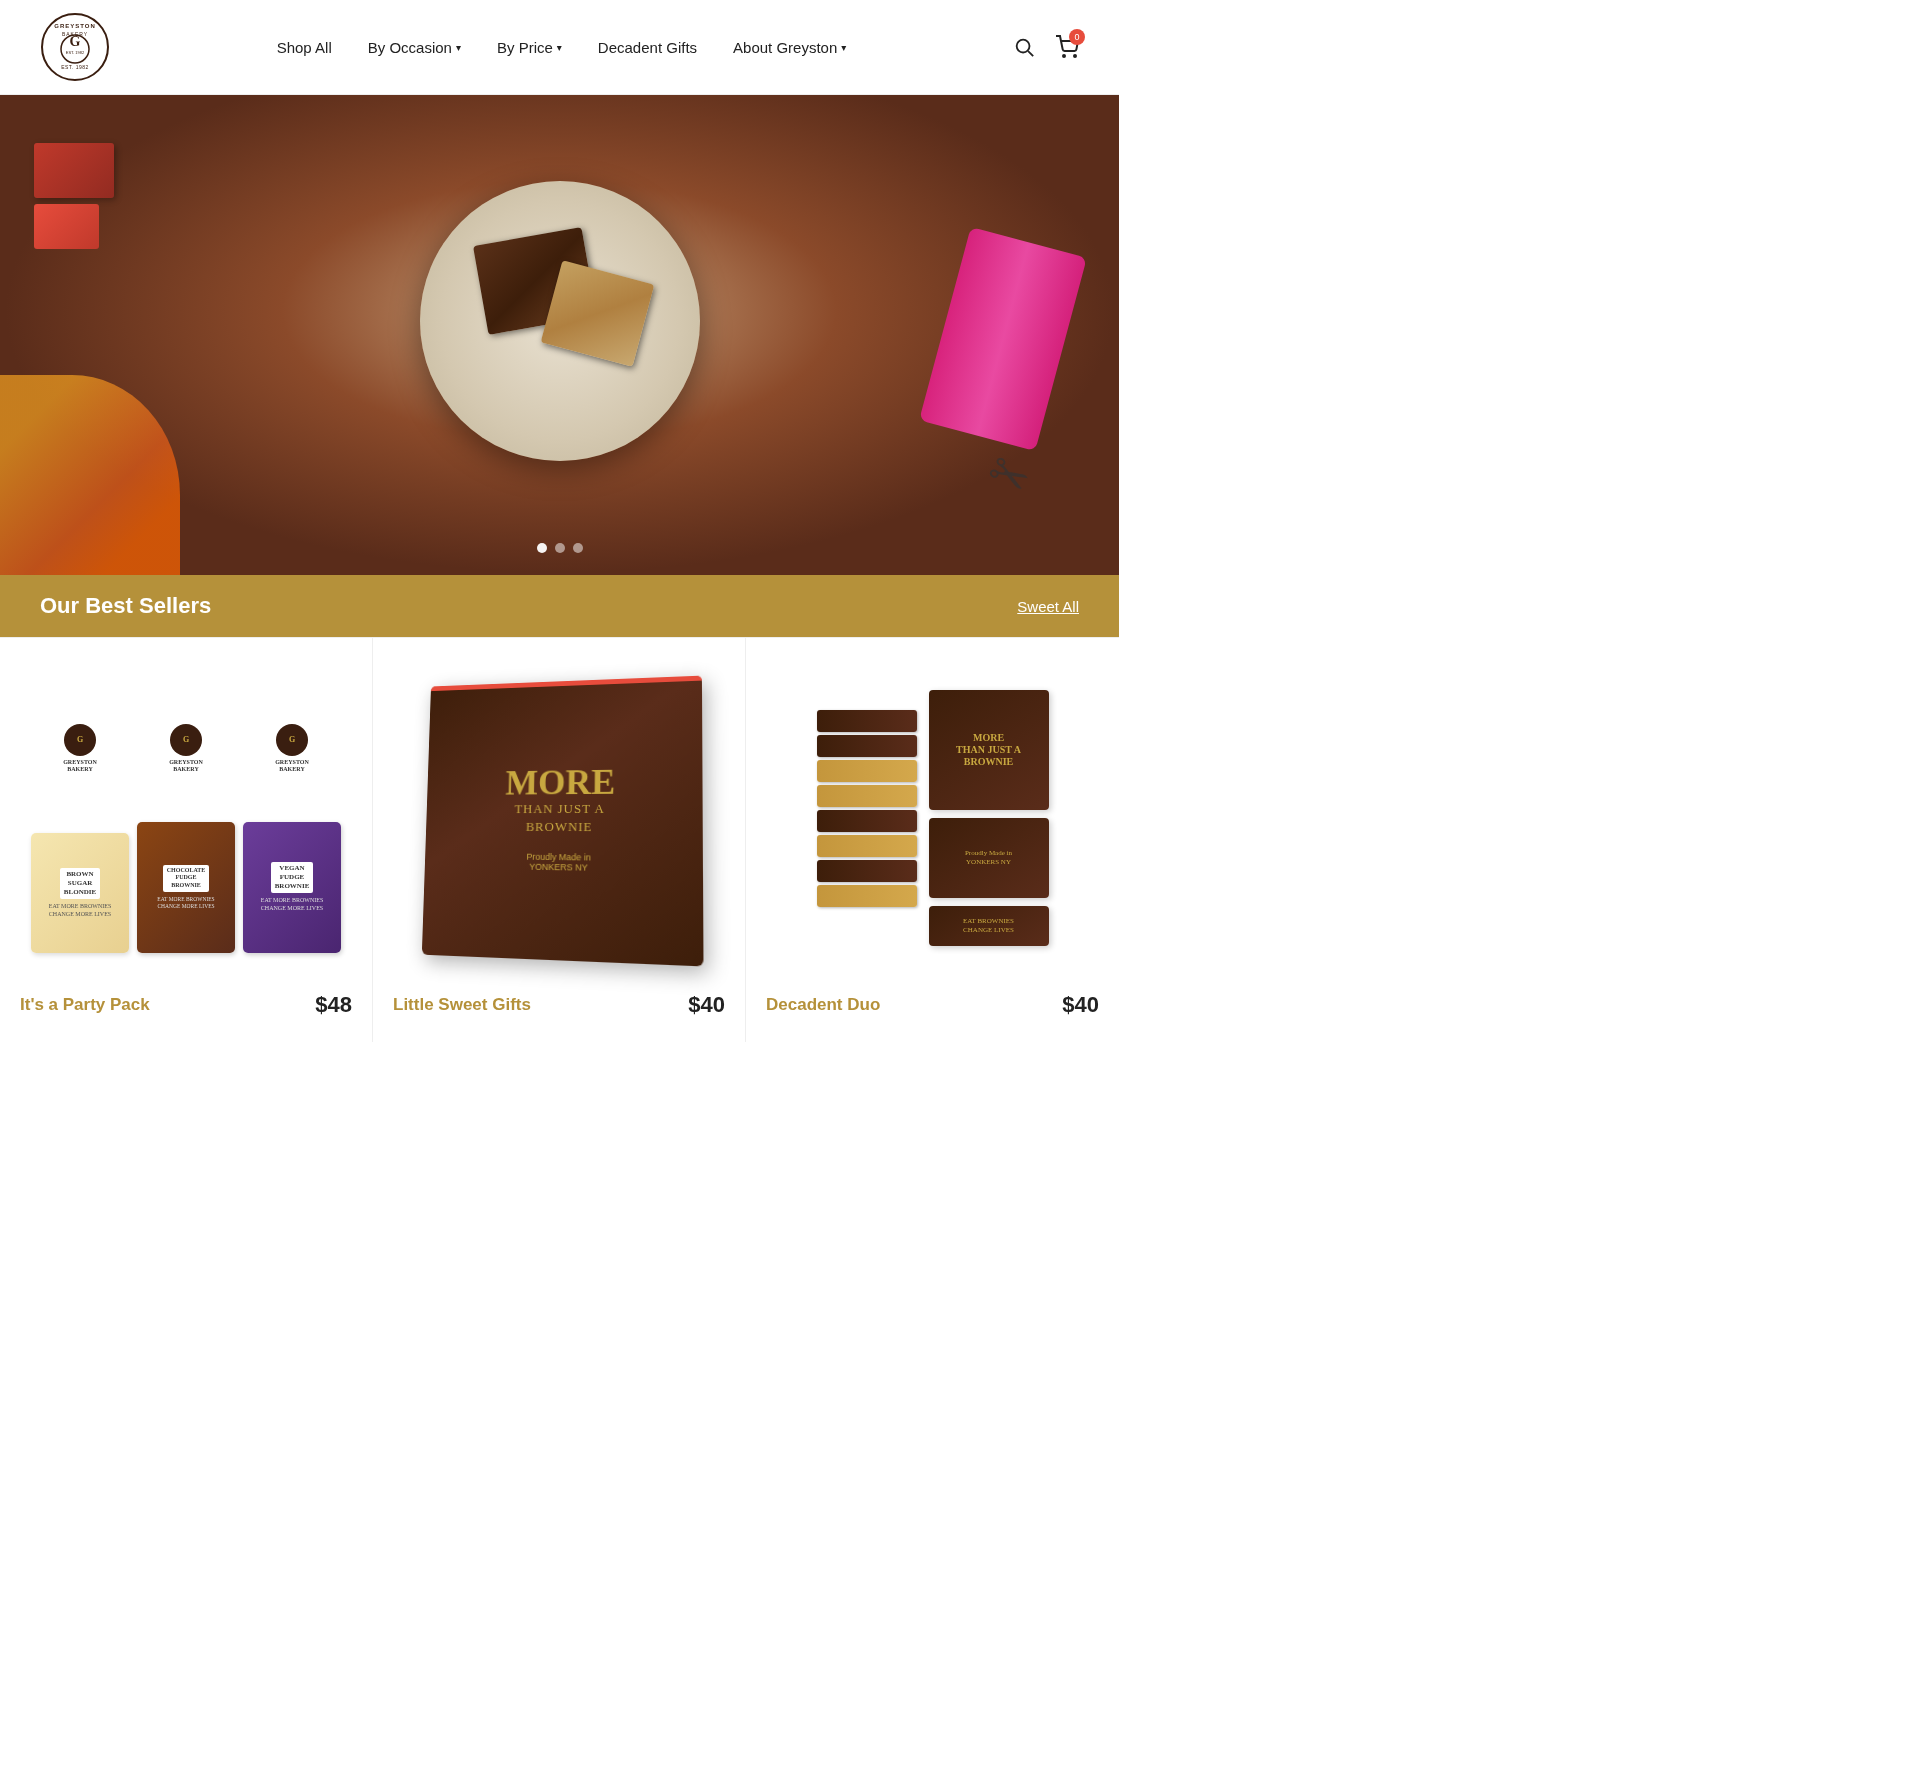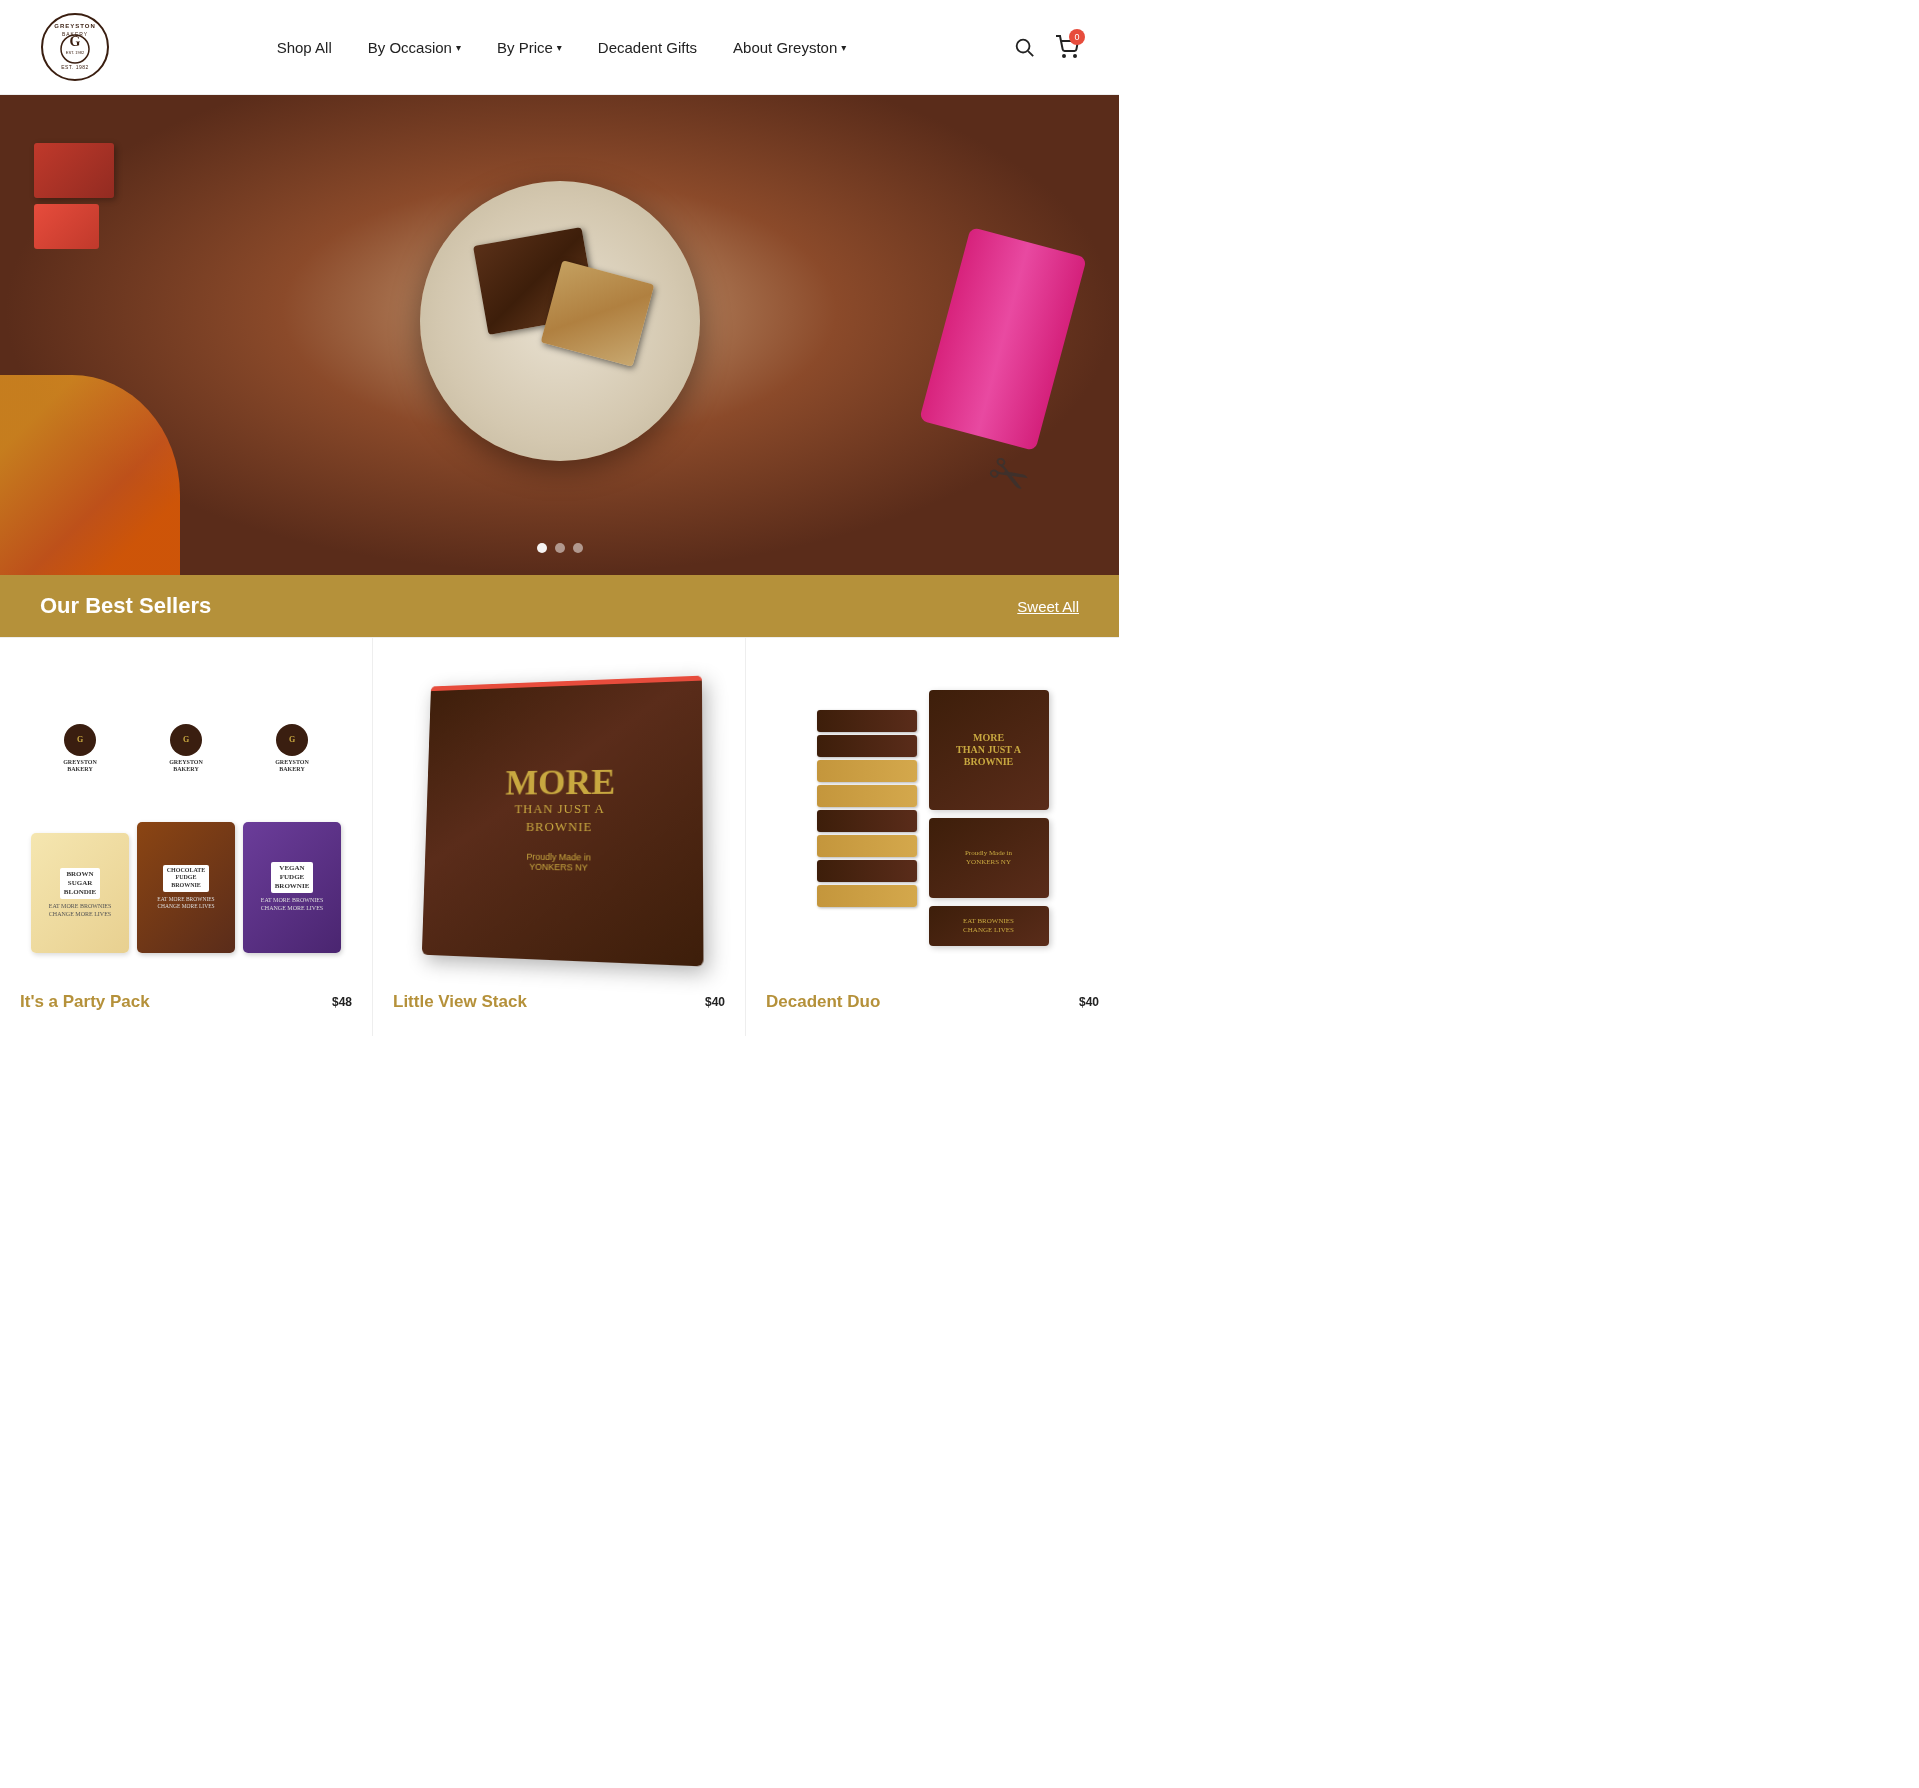--- a/index.html
+++ b/index.html
@@ -360,21 +360,21 @@
       padding-top: 8px;
     }
     .product-name {
       color: #b5913a;
       font-size: 17px;
       font-family: Arial, sans-serif;
       font-weight: 600;
     }
     .product-price {
       color: #222;
-      font-size: 12px;
+      font-size: 22px;
       font-family: Arial, sans-serif;
       font-weight: 600;
     }
 
     
     .logo-svg { width: 70px; height: 70px; }
   </style>
 </head>
 <body>
 
@@ -516,21 +516,21 @@
             <span>BROWNIE</span>
           </div>
           <div style="margin-top:16px; color:#c8a840; font-size:9px; font-family:Arial;">
             <span>Proudly Made in</span><br>
             <span>YONKERS NY</span>
           </div>
         </div>
       </div>
     </div>
     <div class="product-footer">
-      <span class="product-name">Little View Stack</span>
+      <span class="product-name">Little Sweet Gifts</span>
       <span class="product-price">$40</span>
     </div>
   </div>
 
   <div class="product-card">
     <div class="product-image-area">
       <div class="duo-container">
 
         <div class="brownies-stack">
           <div class="brownie-slice slice-choc"></div>

